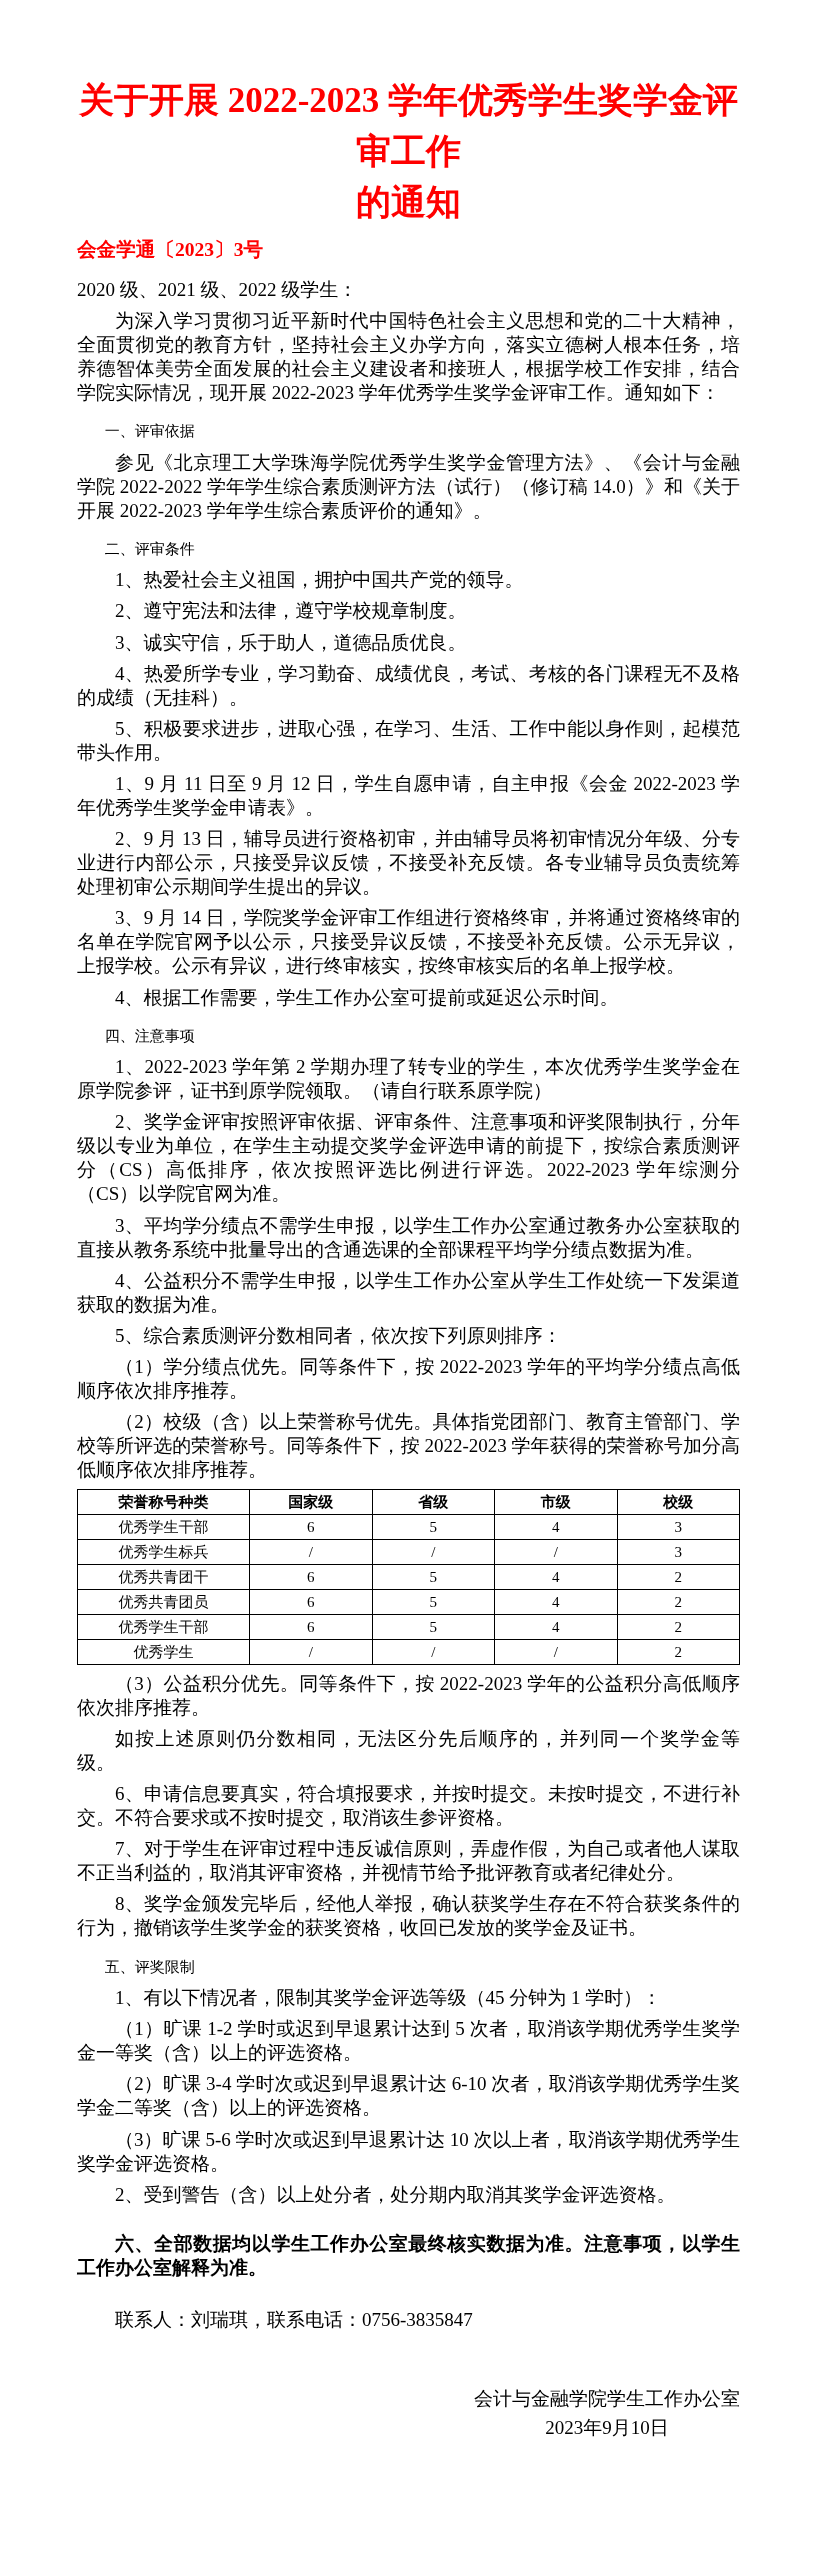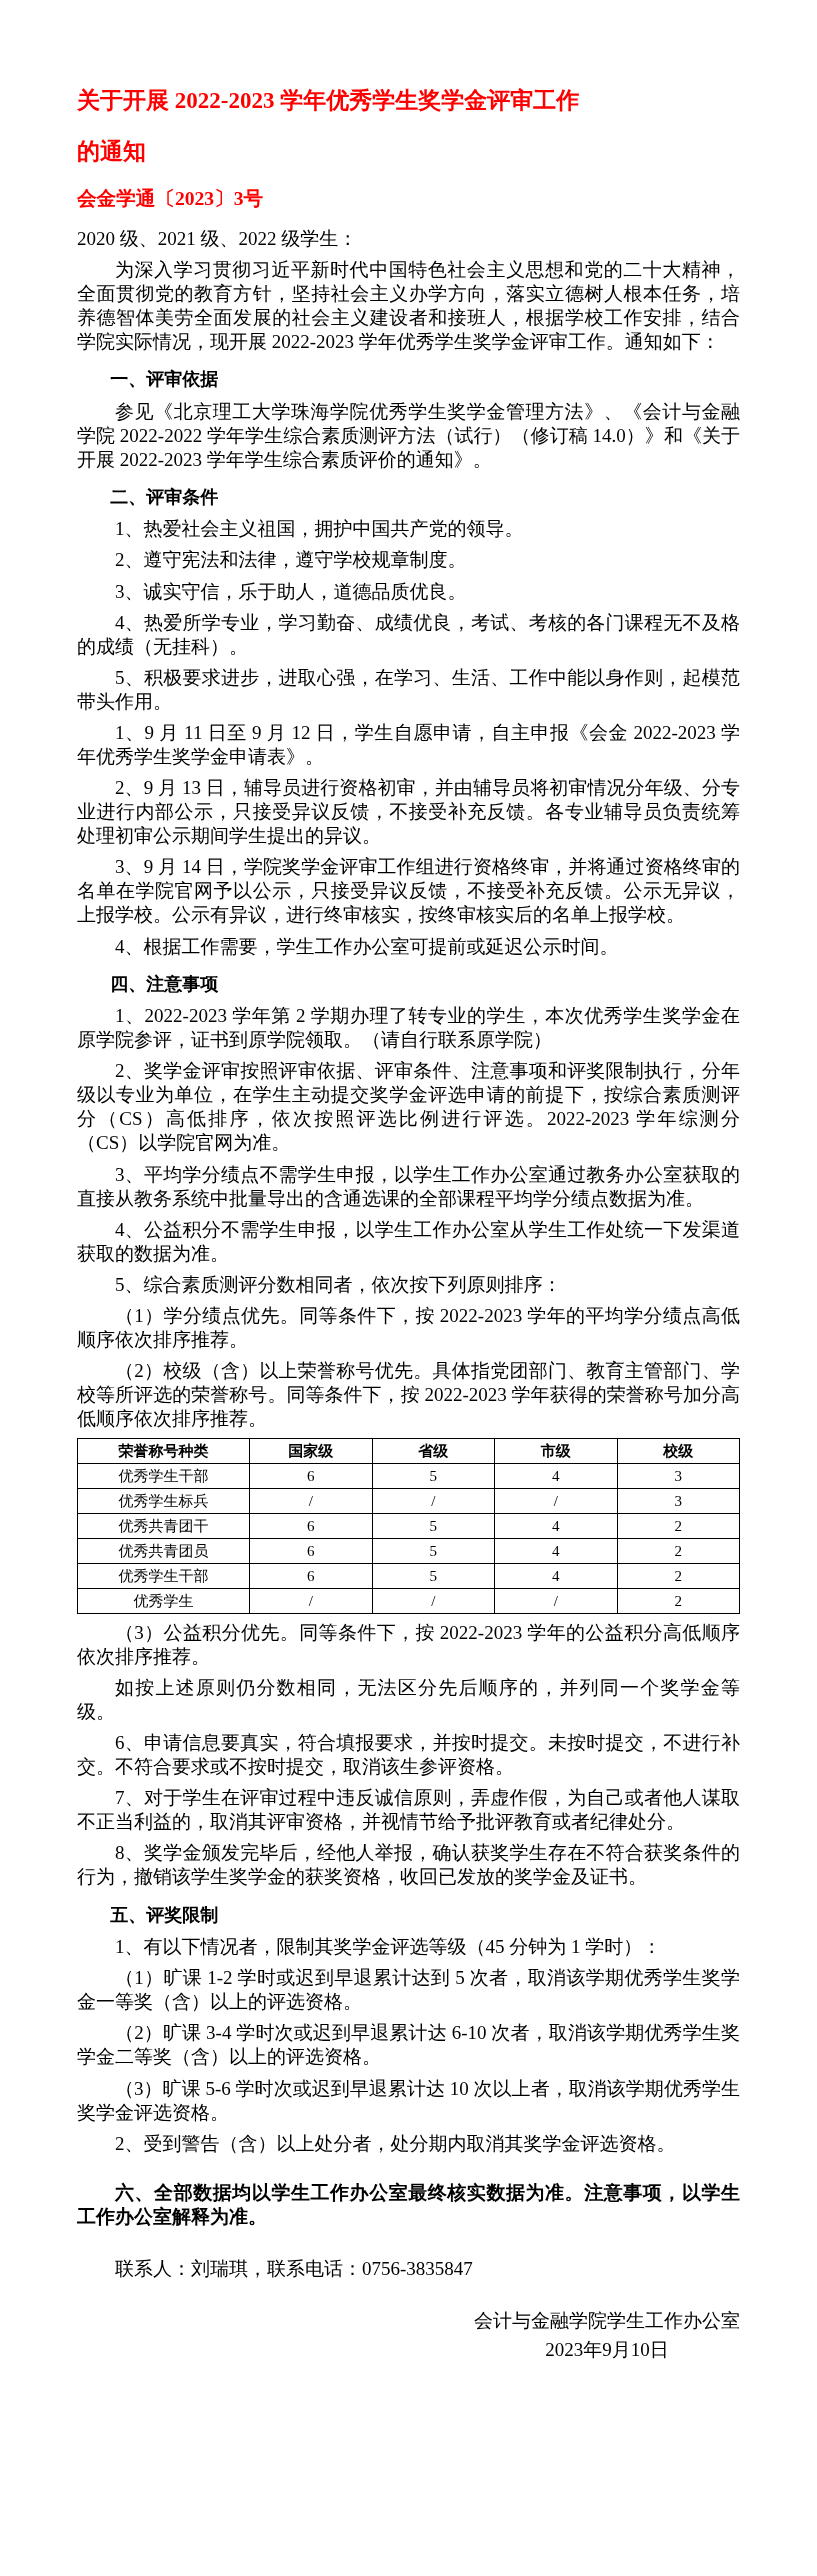--- a/index.html
+++ b/index.html
@@ -11,44 +11,45 @@
     background: #ffffff;
     padding: 75px 78px 0 77px;
     font-family: "Liberation Serif", "DejaVu Serif", serif;
     font-size: 19px;
     line-height: 24px;
     color: #000000;
     overflow: hidden;
   }
   .title {
     margin: 0;
-    font-size: 23px;
+    font-size: 35px;
     line-height: 51px;
     font-weight: 700;
+    text-align: center;
     color: var(--accent, #ff0000);
   }
   .title .tline { display: block; }
   .docno {
     margin-top: 10.3px;
     color: var(--accent, #ff0000);
     font-weight: 700;
     font-size: 19.6px;
     line-height: 24px;
   }
   .salutation { margin: 15.5px 0 0; line-height: 24px; }
   p.body {
     margin: 7.2px 0 0;
     text-indent: 2em;
     text-align: justify;
   }
   h2.sec {
     margin: 13.4px 0 0;
-    font-size: 18px;
+    font-size: 15px;
     line-height: 25px;
-    font-weight: 700;
+    font-weight: 400;
     font-family: "Liberation Sans", "DejaVu Sans", sans-serif;
     text-indent: 1.85em;
   }
   .gap-a { margin-top: 159px; }
   .gap-b { margin-top: 128px; }
   table.honor {
     width: 100%;
     border-collapse: collapse;
     table-layout: fixed;
     margin-top: 6.2px;
@@ -67,21 +68,21 @@
     font-family: "Liberation Sans", "DejaVu Sans", sans-serif;
     font-weight: 700;
   }
   .bold-note {
     font-weight: 700;
     font-family: "Liberation Sans", "DejaVu Sans", sans-serif;
     margin-top: 25px !important;
   }
   .contact { margin-top: 28px !important; }
   .signature {
-    margin-top: 25px;
+    margin-top: 52px;
     text-align: right;
     font-family: Liberation Serif, serif;
   }
   .sig-inner {
     display: inline-block;
     text-align: center;
     line-height: 29px;
     font-size: 19px;
   }
 </style>

